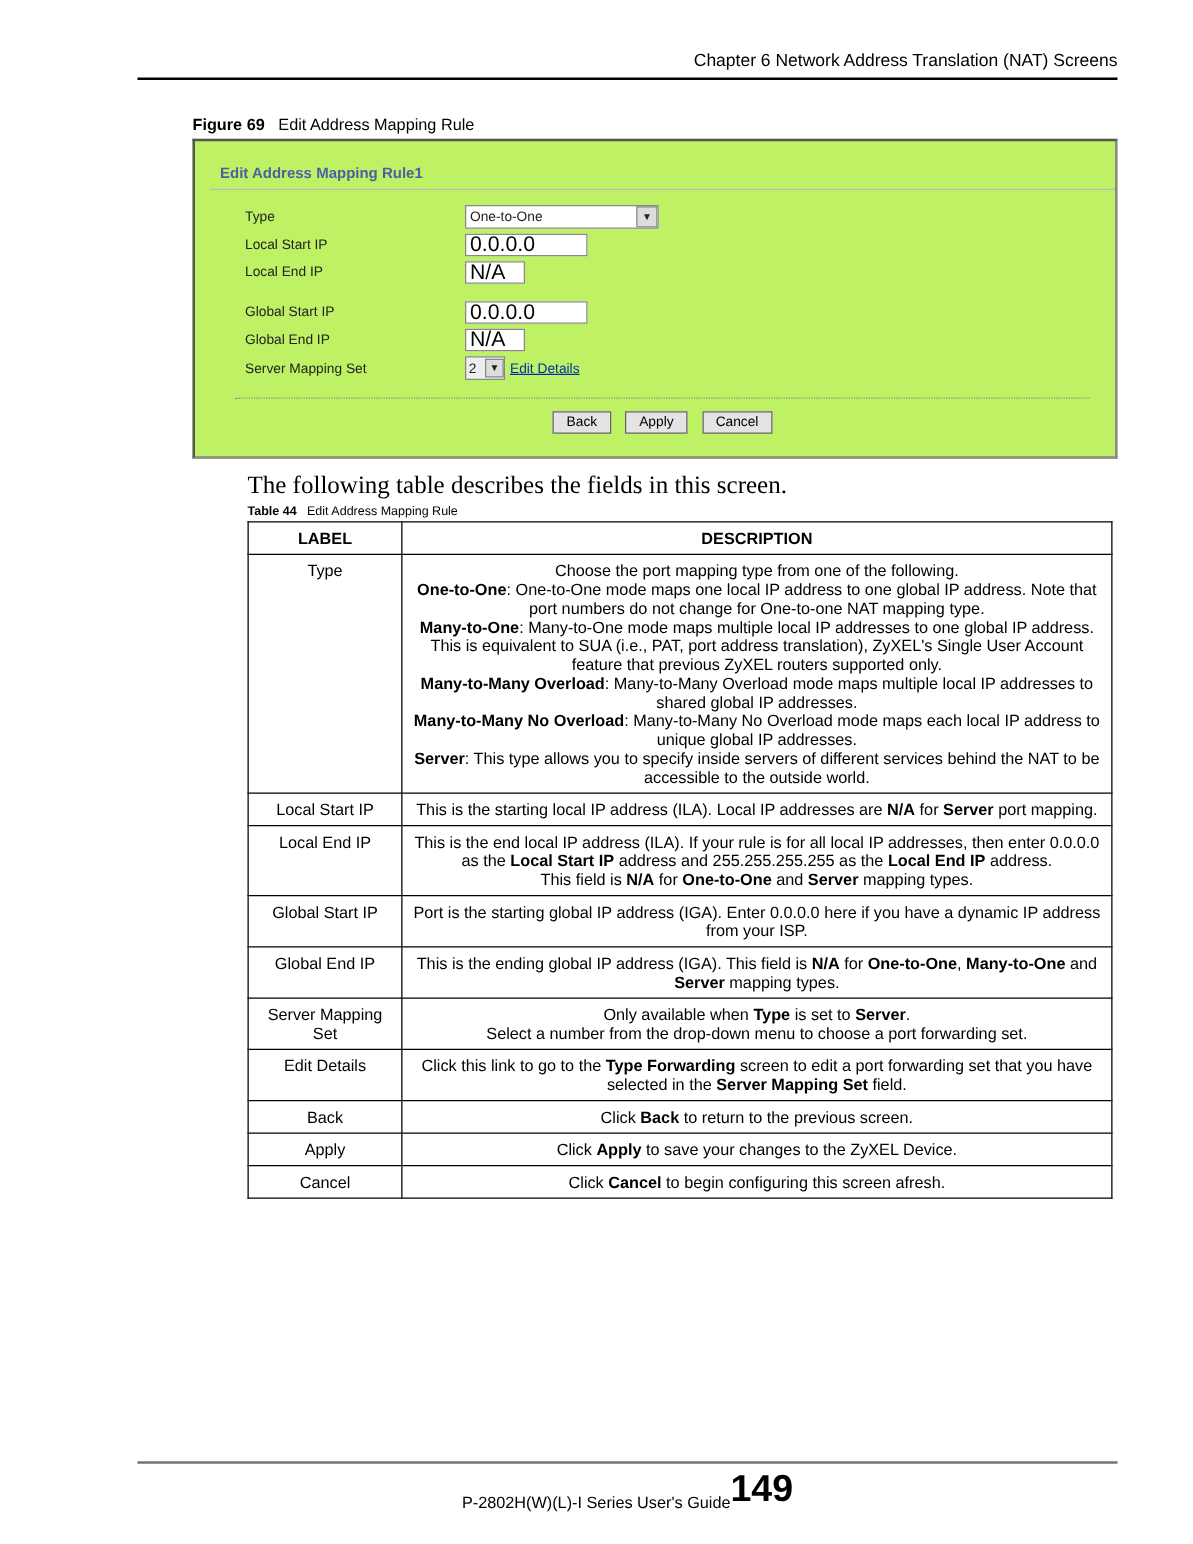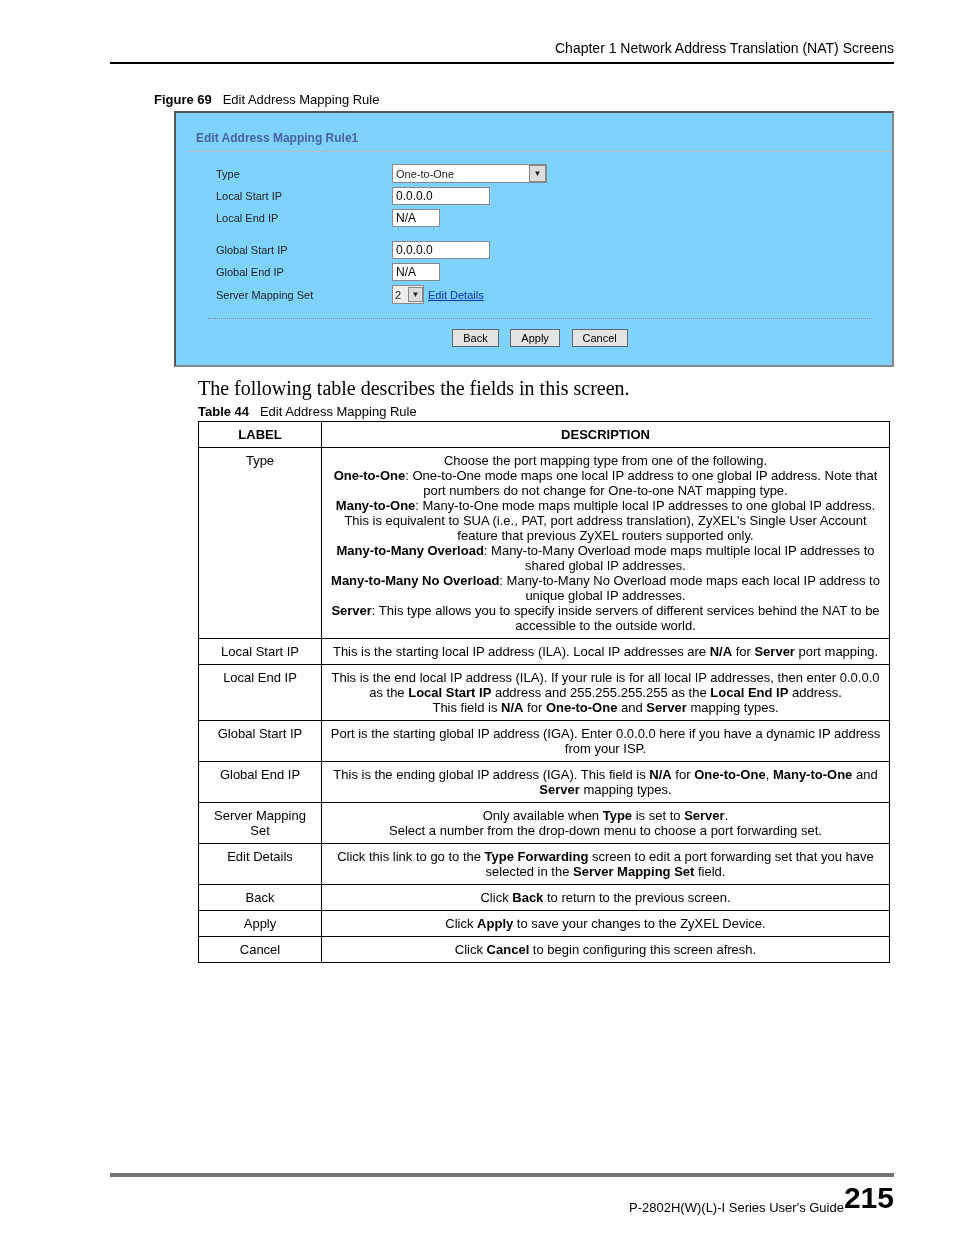--- a/index.html
+++ b/index.html
@@ -22,25 +22,25 @@
     border-bottom: 2px solid #000;
     margin-bottom: 28px;
   }
   .fig-caption {
     font-size: 13px;
     margin-left: 44px;
     margin-bottom: 4px;
   }
   .fig-caption b { font-weight: bold; }
   .screenshot-frame {
-    margin-left: 64px;
+    margin-left: 44px;
     border: 2px solid #888;
     border-top-color: #555;
     border-left-color: #555;
-    background: #7dd3fc;
+    background: #bef264;
     padding: 14px 0 18px 12px;
   }
   .panel-title {
     color: #4a5fa5;
     font-weight: bold;
     font-size: 12px;
     padding: 4px 8px 6px 8px;
     border-bottom: 1px solid #bbb;
     margin-bottom: 10px;
   }
@@ -48,21 +48,21 @@
     display: flex;
     align-items: center;
     font-size: 11px;
     color: #222;
     padding: 2px 0 2px 28px;
   }
   .form-label { width: 176px; }
   .form-input {
     border: 1px solid #888;
     background: #fff;
-    font-size: 12px;
+    font-size: 17px;
     height: 16px;
     padding: 0 3px;
     width: 90px;
   }
   .type-select {
     display: inline-flex;
     align-items: center;
     border: 1px solid #888;
     background: #fff;
     height: 17px;
@@ -103,21 +103,21 @@
     height:17px; width:28px; font-size:11px;
     padding-left:2px; margin-right:4px;
     justify-content:space-between;
   }
   .body-text {
     font-family: "Times New Roman", serif;
     font-size: 20px;
     margin: 10px 0 2px 88px;
   }
   .table-caption {
-    font-size: 13px;
+    font-size: 10px;
     margin-left: 88px;
     margin-top: 4px;
     margin-bottom: 2px;
   }
   table.desc {
     margin-left: 88px;
     border-collapse: collapse;
     width: 692px;
   }
   table.desc th, table.desc td {
@@ -125,35 +125,35 @@
     padding: 5px 6px;
     vertical-align: top;
     text-align: center;
     font-size: 13px;
   }
   table.desc th {
     font-weight: bold;
   }
   .footer {
     margin-top: 210px;
-    border-top: 4px solid #737373;
+    border-top: 2px solid #737373;
     display: flex;
-    justify-content: flex-end;
+    justify-content: center;
     align-items: flex-end;
     padding-top: 4px;
   }
   .footer-left { font-size: 13px; }
   .footer-right { font-size: 30px; font-weight: bold; }
 </style>
 </head>
 <body>
 
 <div class="page">
 
-  <div class="chapter-header">Chapter 1 Network Address Translation (NAT) Screens</div>
+  <div class="chapter-header">Chapter 6 Network Address Translation (NAT) Screens</div>
 
   <div class="fig-caption">
     <b>Figure 69</b>&nbsp;&nbsp;&nbsp;<span>Edit Address Mapping Rule</span>
   </div>
 
   <div class="screenshot-frame">
     <div class="panel-title">Edit Address Mapping Rule1</div>
 
     <div class="form-row">
       <span class="form-label">Type</span>
@@ -249,16 +249,16 @@
         </tr>
         <tr>
           <td>Cancel</td>
           <td>Click <b>Cancel</b> to begin configuring this screen afresh.</td>
         </tr>
       </tbody>
   </table>
 
   <div class="footer">
     <span class="footer-left">P-2802H(W)(L)-I Series User's Guide</span>
-    <span class="footer-right">215</span>
+    <span class="footer-right">149</span>
   </div>
 
 </div>
 
 </body></html>

